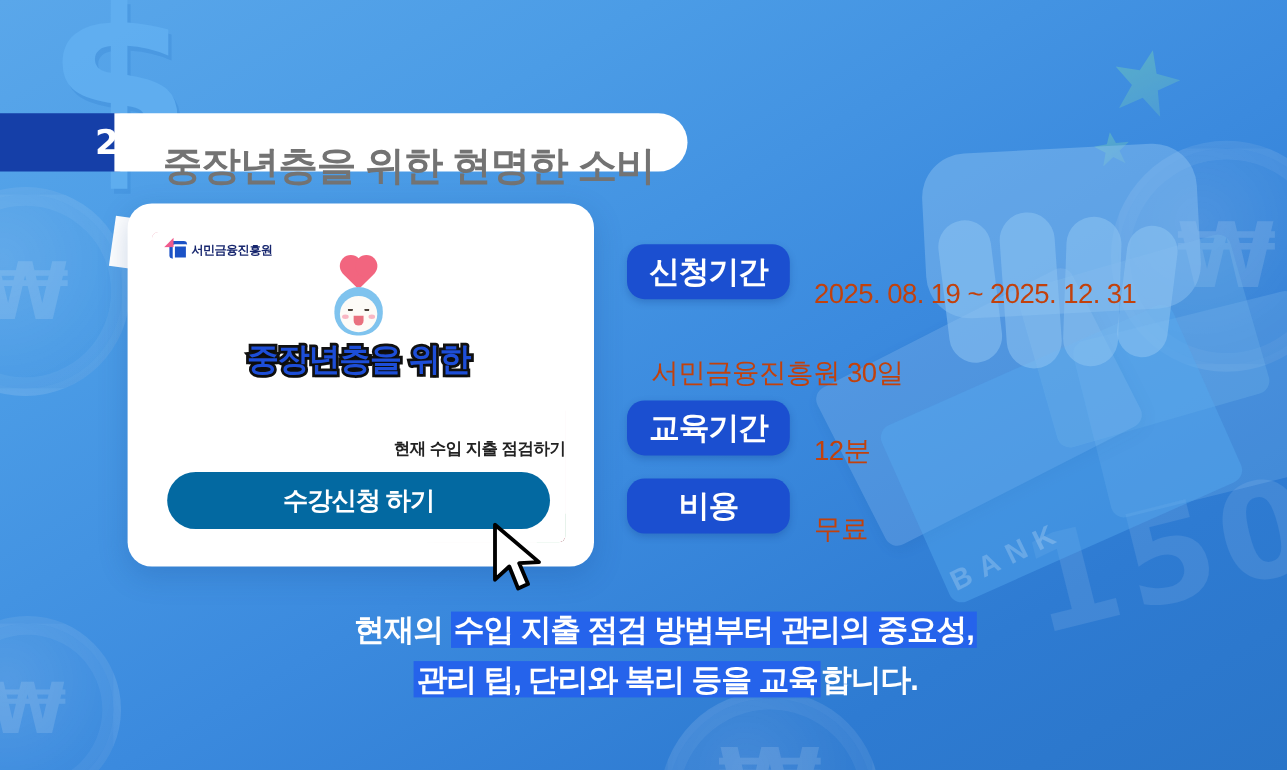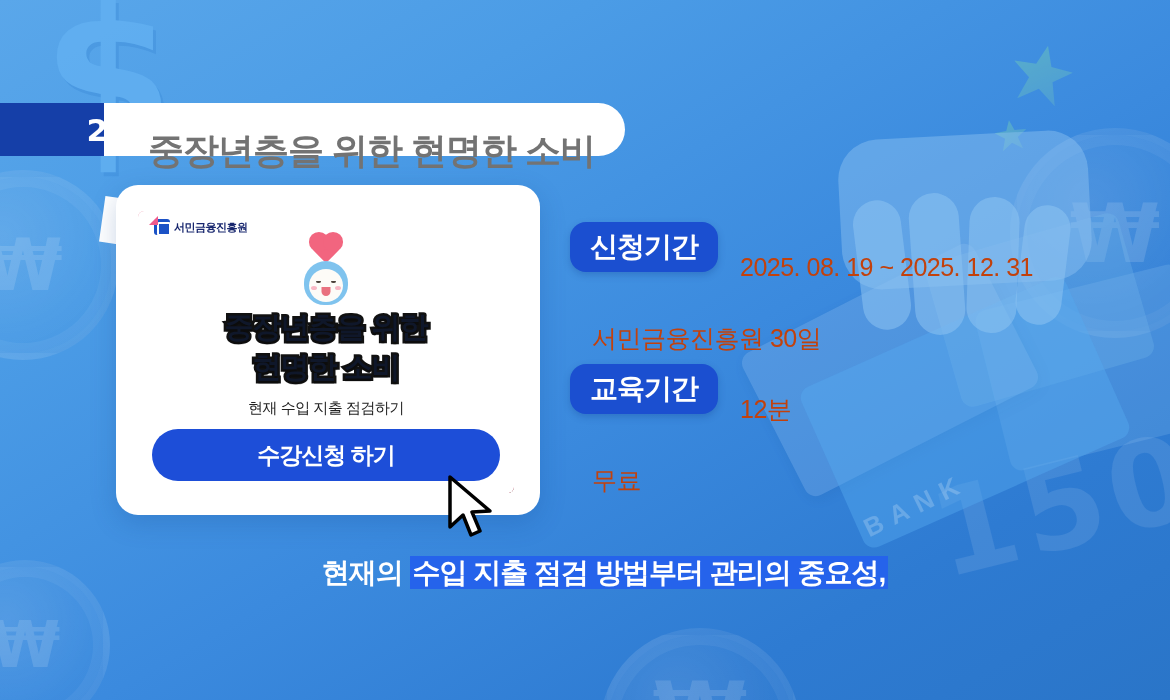--- a/index.html
+++ b/index.html
@@ -179,34 +179,34 @@
   .cheek.l { left:2px; } .cheek.r { right:2px; }
   .mouth {
     position:absolute; left:50%; top:18px; transform:translateX(-50%);
     width:9px; height:9px; background:#e9717f; border-radius:0 0 50% 50%;
   }
 
   .thumb-title {
     position:absolute; left:0; right:0; top:96px; text-align:center; z-index:4;
   }
   .thumb-title .ln {
-    display:block; font-size:29px; font-weight:bold; color:#0f172a; letter-spacing:-1px;
+    display:block; font-size:29px; font-weight:bold; color:#1d4ed8; letter-spacing:-1px;
     line-height:1.38;
     -webkit-text-stroke:5px #111111;
     paint-order:stroke fill;
     text-shadow:0 3px 0 rgba(0,0,0,.25);
   }
   .thumb-sub {
-    position:absolute; left:0; right:0; top:188px; text-align:center; z-index:4;
-    font-size:15px; font-weight:normal; color:#222222; letter-spacing:-.5px;
+    position:absolute; left:0; right:0; top:188px; text-align:right; z-index:4;
+    font-size:15px; font-weight:bold; color:#222222; letter-spacing:-.5px;
   }
 
   .cta-btn {
     position:absolute; left:14px; right:14px; bottom:12px; height:52px;
-    background:#1d4ed8; border-radius:26px; z-index:6;
+    background:#0369a1; border-radius:26px; z-index:6;
     display:flex; align-items:center; justify-content:center;
   }
   .cta-btn span { color:#ffffff; font-size:23px; font-weight:bold; letter-spacing:-1px; }
   .cursor { position:absolute; left:330px; bottom:-26px; width:52px; height:66px; z-index:9; }
 
   
   .info { position:absolute; left:570px; top:222px; }
   .info-row { display:flex; align-items:center; height:50px; margin-bottom:21px; }
   .badge {
     width:148px; height:50px; background:#1b4fd0; border-radius:16px;
@@ -295,21 +295,20 @@
           <div class="eye l"></div>
           <div class="eye r"></div>
           <div class="cheek l"></div>
           <div class="cheek r"></div>
           <div class="mouth"></div>
         </div>
       </div>
 
       <div class="thumb-title">
         <span class="ln">중장년층을 위한</span>
-        <span class="ln">현명한 소비</span>
       </div>
 
       <div class="thumb-sub">현재 수입 지출 점검하기</div>
 
       <div class="cta-btn">
         <span>수강신청 하기</span>
       </div>
     </div>
   </div>
 
@@ -328,19 +327,23 @@
   <div class="info-row">
     <div class="info-val">서민금융진흥원 30일</div>
   </div>
   <div class="info-row">
     <div class="badge">
       <span>교육기간</span>
     </div>
     <div class="info-val">12분</div>
   </div>
   <div class="info-row">
+    <div class="badge">
+      <span>비용</span>
+    </div>
     <div class="info-val">무료</div>
   </div>
 </div>
 
 <div class="caption">
   <span class="cl"><span>현재의 </span><span class="hl">수입 지출 점검 방법부터 관리의 중요성,</span></span>
+  <span class="cl"><span class="hl">관리 팁, 단리와 복리 등을 교육</span><span>합니다.</span></span>
 </div>
 
 </body></html>

